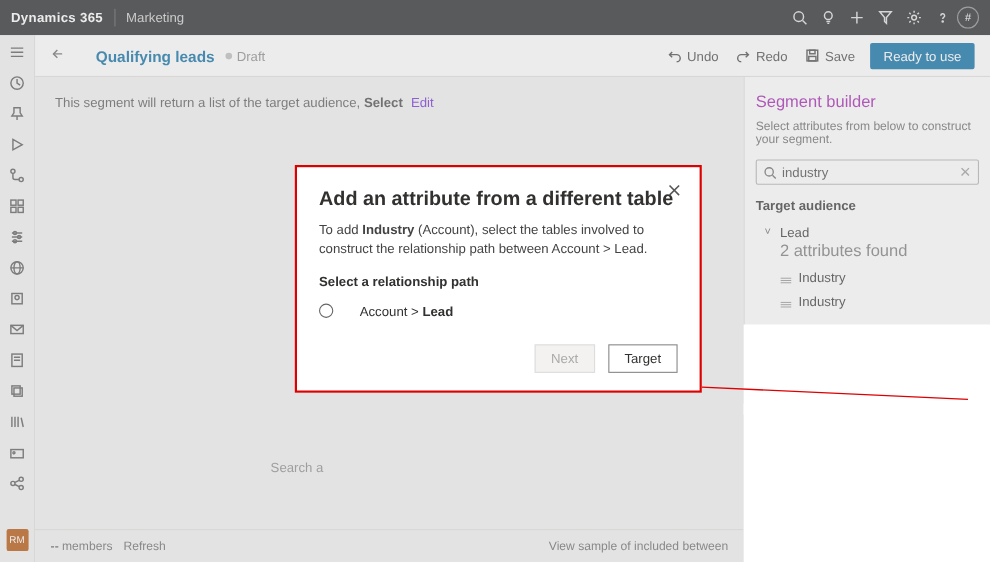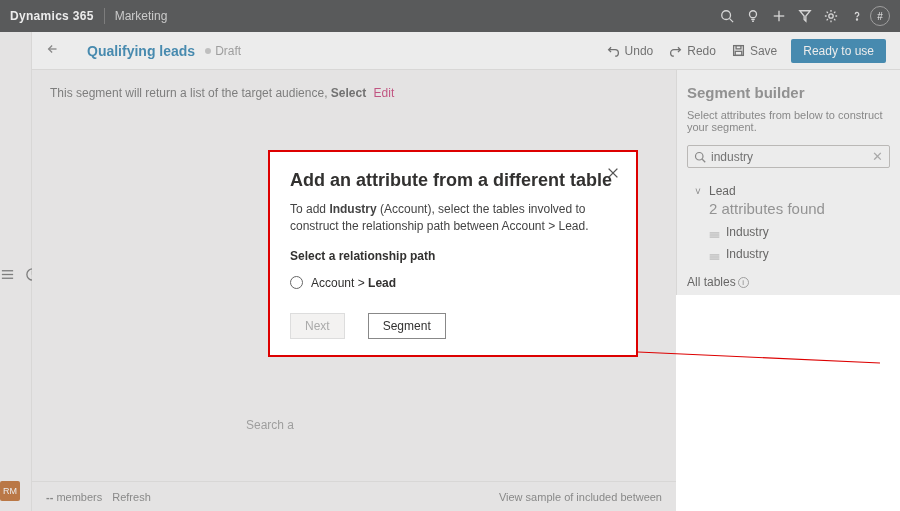--- a/index.html
+++ b/index.html
@@ -9,50 +9,50 @@
   .appbar { height: 32px; background: #1e1f21; color: #fff; display: flex; align-items: center; padding: 0 10px; font-size: 12px; }
   .appbar .brand { font-weight: 600; letter-spacing: .3px; }
   .appbar .sep { width: 1px; height: 16px; background: #555; margin: 0 10px; }
   .appbar .module { color: #ccc; }
   .appbar .spacer { flex: 1; }
   .appbar .ico { width: 26px; height: 26px; display: flex; align-items: center; justify-content: center; color: #ddd; cursor: pointer; }
   .appbar .ico svg { width: 14px; height: 14px; stroke: currentColor; fill: none; stroke-width: 1.5; }
   .appbar .avatar { width: 20px; height: 20px; border: 1px solid #888; border-radius: 50%; display:flex; align-items:center; justify-content:center; font-size:10px; }
 
   
-  .leftrail { position: absolute; left: 0; top: 32px; bottom: 0; width: 32px; background: #f3f2f1; border-right: 1px solid #e1dfdd; display: flex; flex-direction: row; align-items: center; padding-top: 6px; gap: 10px; }
+  .leftrail { position: absolute; left: 0; top: 32px; bottom: 0; width: 32px; background: #f3f2f1; border-right: 1px solid #e1dfdd; display: flex; flex-direction: column; align-items: center; padding-top: 6px; gap: 10px; }
   .leftrail .ri { width: 18px; height: 18px; color: #555; cursor: pointer; display:flex; align-items:center; justify-content:center;}
   .leftrail .ri svg { width: 15px; height: 15px; stroke: currentColor; fill: none; stroke-width: 1.4; }
   .leftrail .avatar { position: absolute; bottom: 10px; width: 20px; height: 20px; background: #b34d00; color: #fff; font-size: 9px; display:flex; align-items:center; justify-content:center; border-radius:2px;}
 
   
   .pageheader { position: absolute; left: 32px; right: 0; top: 32px; height: 38px; background: #fff; border-bottom: 1px solid #e1dfdd; display:flex; align-items:center; padding: 0 14px; font-size: 12px; }
   .pageheader .back { color:#666; width:18px; cursor:pointer; }
   .pageheader .title { font-weight:600; font-size:14px; margin-left:23px; color:#0369a1;}
   .pageheader .draft { color:#888; margin-left:10px; display:flex; align-items:center; gap:4px;}
   .pageheader .draft::before { content:""; width:6px; height:6px; border-radius:50%; background:#bbb; display:inline-block;}
   .pageheader .spacer { flex:1; }
   .hbtn { display:flex; gap:5px; color:#444; padding:4px 8px; cursor:pointer; }
   .hbtn svg { width:13px; height:13px; stroke: currentColor; fill:none; stroke-width:1.6;}
   .primary { background:#0369a1; color:#fff; padding:5px 12px; border-radius:2px; margin-left:6px;}
 
   
   .main { position:absolute; left:32px; right:224px; top:70px; bottom:0; background:#f3f2f1; padding:16px 18px; font-size:12px; color:#555;}
   .main .desc b { font-weight:600; color:#444;}
-  .main .edit { color:#be185d; margin-left:4px; cursor:pointer;}
+  .main .edit { color:#6d28d9; margin-left:4px; cursor:pointer;}
   .searchhint { position:absolute; top:348px; left:214px; color:#888; font-size:12px;}
 
   
   .footer { position:absolute; left:32px; right:224px; bottom:0; height:30px; border-top:1px solid #e1dfdd; background:#f3f2f1; display:flex; align-items:center; padding:0 14px; font-size:11px; color:#666;}
   .footer .refresh { margin-left:10px; cursor:pointer;}
   .footer .spacer { flex:1; }
 
   
   .rightpane { position:absolute; right:0; top:70px; bottom:0; width:224px; background:#fff; border-left:1px solid #e1dfdd; padding:14px 10px; font-size:12px; color:#323130;}
-  .rightpane h3 { font-size:15px; font-weight:700; margin-bottom:8px; color:#737373;}
+  .rightpane h3 { font-size:15px; font-weight:400; margin-bottom:8px; color:#a21caf;}
   .rightpane .sub { color:#666; font-size:11px; margin-bottom:12px;}
   .searchbox { display:flex; align-items:center; border:1px solid #b3b0ad; border-radius:2px; padding:3px 6px; margin-bottom:12px; position:relative;}
   .searchbox svg { width:12px; height:12px; stroke:#666; fill:none; stroke-width:1.6; margin-right:5px;}
   .searchbox input { border:none; outline:none; flex:1; font-size:12px; color:#444;}
   .searchbox .clear { color:#999; cursor:pointer; font-size:13px;}
   .sectionlabel { font-weight:600; font-size:12px; margin:6px 0;}
   .tree { font-size:12px;}
   .tree .node { padding:4px 0 4px 8px; cursor:pointer; display:flex; align-items:center; gap:4px; color:#323130;}
   .tree .chev { width:10px; display:inline-block; color:#666; font-size:10px;}
   .tree .count { color:#777; font-size:15px; padding-left:22px; margin-top:-2px; margin-bottom:4px;}
@@ -66,23 +66,23 @@
   
   .dim { position:absolute; left:0; top:0; right:0; bottom:0; background:rgba(200,200,200,0.35); pointer-events:none;}
 
   
   .dialog { position:absolute; left:268px; top:150px; width:370px; background:#fff; border:2px solid #d00; padding:18px 20px 16px; font-size:12px; color:#323130; z-index:5;}
   .dialog h2 { font-size:18px; font-weight:600; margin-bottom:10px;}
   .dialog .close { position:absolute; right:14px; top:14px; width:16px; height:16px; cursor:pointer; color:#555;}
   .dialog .close svg { width:14px; height:14px; stroke:currentColor; stroke-width:1.6; fill:none;}
   .dialog p { color:#444; margin-bottom:14px; line-height:1.4;}
   .dialog .label { font-weight:600; margin-bottom:8px;}
-  .dialog .radio { display:flex; gap:8px; padding:5px 0; cursor:pointer;}
+  .dialog .radio { display:flex; gap:24px; padding:5px 0; cursor:pointer;}
   .dialog .radio .circ { width:13px; height:13px; border:1px solid #666; border-radius:50%;}
-  .dialog .btns { display:flex; gap:23px; margin-top:18px;}
+  .dialog .btns { display:flex; justify-content:flex-end; gap:12px; margin-top:18px;}
   .dialog .btn { padding:5px 14px; font-size:12px; border:1px solid #888; background:#fff; cursor:pointer;}
   .dialog .btn.disabled { background:#f3f2f1; color:#aaa; border-color:#ddd; cursor:default;}
 
   
   .callout { position:absolute; z-index:4; pointer-events:none;}
   .callout line { stroke:#d00; stroke-width:1.2;}
 
   .whitepatch { position:absolute; right:0; width:224px; background:#fff; z-index:3; pointer-events:none;}
 </style>
 </head>
@@ -292,20 +292,21 @@
   <h3>Segment builder</h3>
   <div class="sub">Select attributes from below to construct your segment.</div>
   <div class="searchbox">
     <svg viewBox="0 0 16 16">
         <circle cx="7" cy="7" r="5"></circle>
         <line x1="11" y1="11" x2="15" y2="15"></line>
       </svg>
     <input value="industry" style="">
     <span class="clear">✕</span>
   </div>
+  <div class="sectionlabel">Target audience</div>
   <div class="tree">
     <div class="node">
         <span class="chev">˅</span>
         <span>Lead</span>
       </div>
     <div class="count">2 attributes found</div>
     <div class="leaf">
         <span class="licon"><svg viewBox="0 0 16 10">
             <line x1="1" y1="2" x2="15" y2="2"></line>
             <line x1="1" y1="5" x2="15" y2="5"></line>
@@ -370,15 +371,15 @@
       </svg></span>
   <h2>Add an attribute from a different table</h2>
   <p><span>To add </span><b>Industry</b><span> (Account), select the tables involved to construct the relationship path between Account &gt; Lead.</span></p>
   <div class="label">Select a relationship path</div>
   <div class="radio">
       <span class="circ"></span>
       <span><span>Account &gt; </span><b>Lead</b></span>
     </div>
   <div class="btns">
     <span class="btn disabled">Next</span>
-    <span class="btn">Segment</span>
+    <span class="btn">Target</span>
   </div>
 </div>
 
 </body></html>

